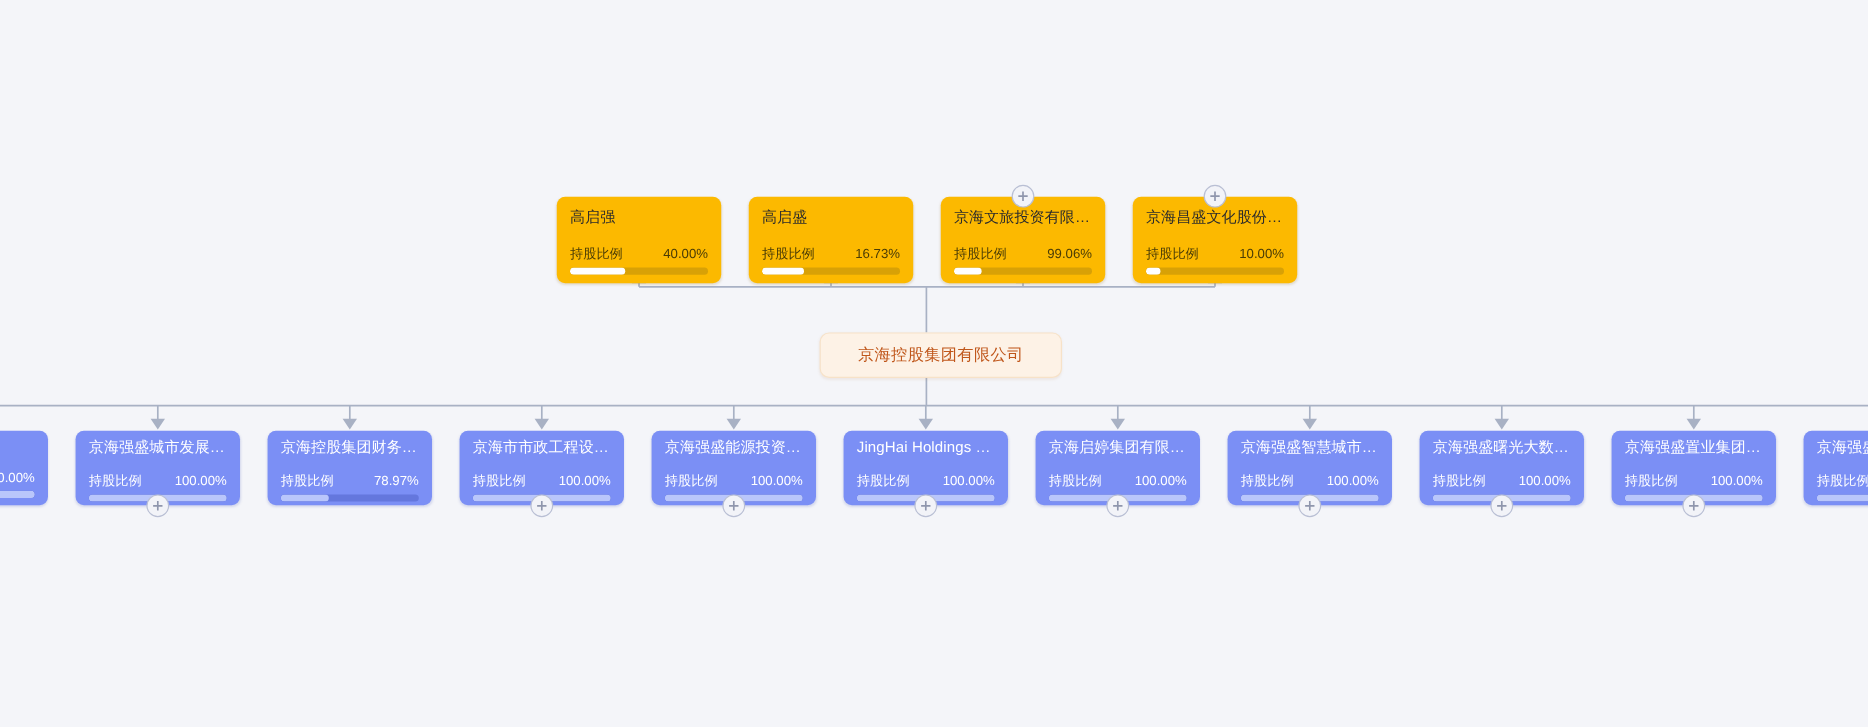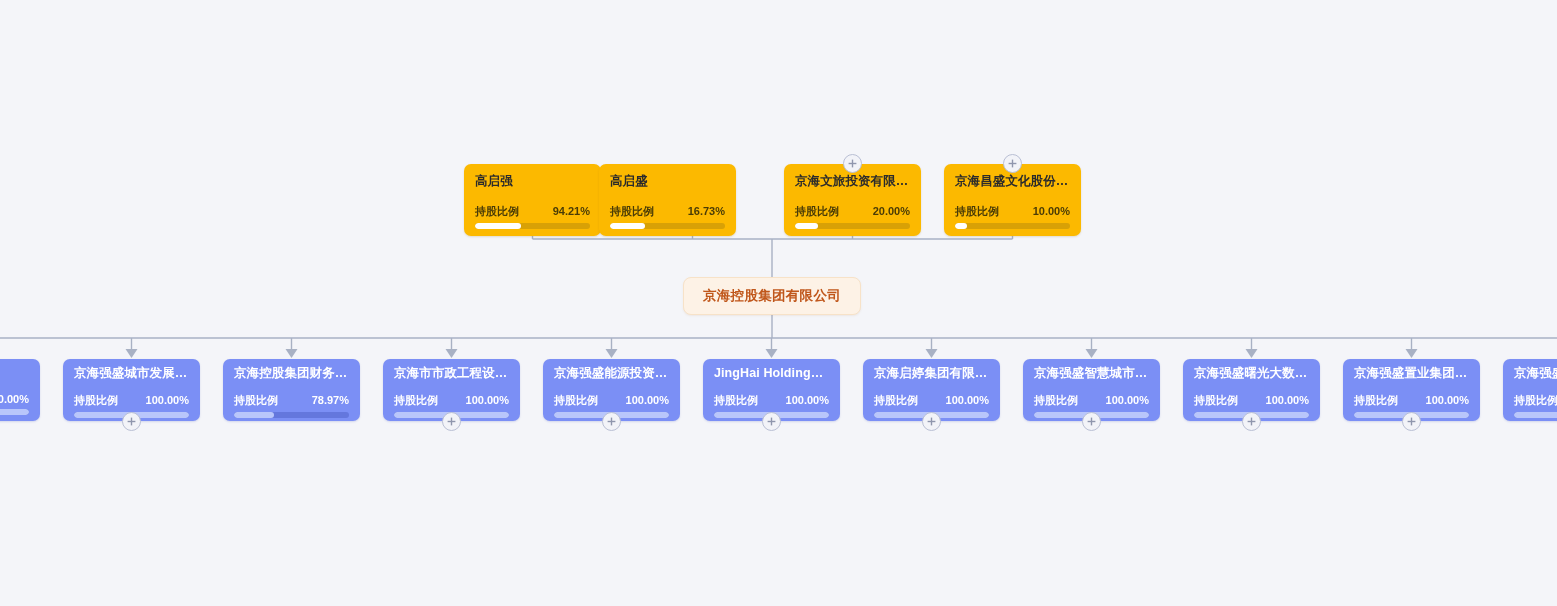--- a/index.html
+++ b/index.html
@@ -24,21 +24,20 @@
     left: 0; top: 0;
     width: 1557px; height: 606px;
     pointer-events: none;
   }
 
   
   .node {
     position: absolute;
     border-radius: 7px;
     overflow: visible;
-    font-weight: bold;
   }
 
   
   .sh-card {
     width: 137px;
     height: 72px;
     background: #fcb900;
     border-radius: 7px;
     padding: 10px 11px 0 11px;
     box-shadow: 0 1px 2px rgba(140,100,0,.18);
@@ -70,21 +69,21 @@
   }
   .sh-card .bar > i {
     display: block;
     height: 6px;
     border-radius: 3px;
     background: #ffffff;
   }
 
   
   .root-card {
-    width: 178px;
+    width: 202px;
     height: 38px;
     background: #fdf2e6;
     border: 1px solid #f7e2c8;
     border-radius: 8px;
     display: flex;
     align-items: center;
     justify-content: center;
     font-size: 13.5px;
     color: #c0571b;
     letter-spacing: .3px;
@@ -188,41 +187,41 @@
       <polygon points="1405.5,349 1417.5,349 1411.5,358" fill="#a8b1c4"></polygon>
       <line x1="1571.5" y1="338" x2="1571.5" y2="350" stroke="#a8b1c4" stroke-width="1.4"></line>
       <polygon points="1565.5,349 1577.5,349 1571.5,358" fill="#a8b1c4"></polygon>
     </svg>
 
   <div id="nodes">
       <div class="node sh-card" style="left: 464px; top: 164px;">
         <div class="nm" title="高启强">高启强</div>
         <div class="rowlbl">
           <span>持股比例</span>
-          <span class="pct">94.21%</span>
+          <span class="pct">40.00%</span>
         </div>
         <div class="bar">
           <i style="width: 40%;"></i>
         </div>
       </div>
-      <div class="node sh-card" style="left: 599px; top: 164px;">
+      <div class="node sh-card" style="left: 624px; top: 164px;">
         <div class="nm" title="高启盛">高启盛</div>
         <div class="rowlbl">
           <span>持股比例</span>
           <span class="pct">16.73%</span>
         </div>
         <div class="bar">
           <i style="width: 30%;"></i>
         </div>
       </div>
       <div class="node sh-card" style="left: 784px; top: 164px;">
         <div class="nm" title="京海文旅投资有限公司">京海文旅投资有限公司</div>
         <div class="rowlbl">
           <span>持股比例</span>
-          <span class="pct">20.00%</span>
+          <span class="pct">99.06%</span>
         </div>
         <div class="bar">
           <i style="width: 20%;"></i>
         </div>
       </div>
       <div class="expander" style="left: 843px; top: 154px;">
         <svg width="11" height="11" viewBox="0 0 11 11" aria-hidden="true">
           <line x1="5.5" y1="1.6" x2="5.5" y2="9.4" stroke="#8f96ad" stroke-width="1.4"></line>
           <line x1="1.6" y1="5.5" x2="9.4" y2="5.5" stroke="#8f96ad" stroke-width="1.4"></line>
         </svg>

